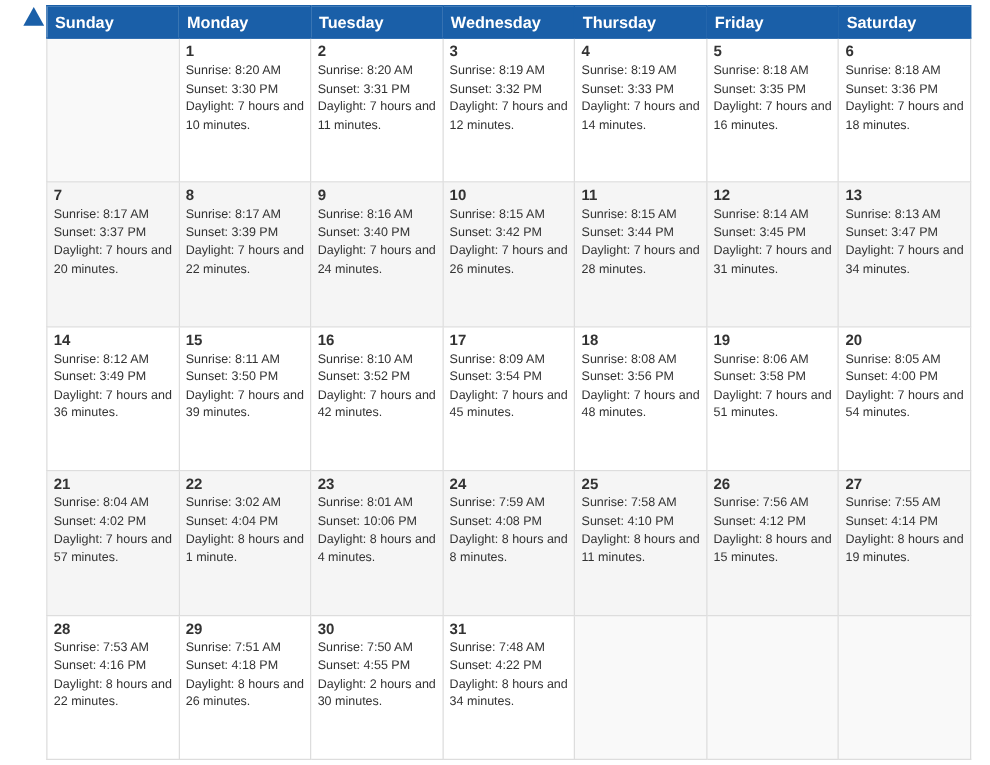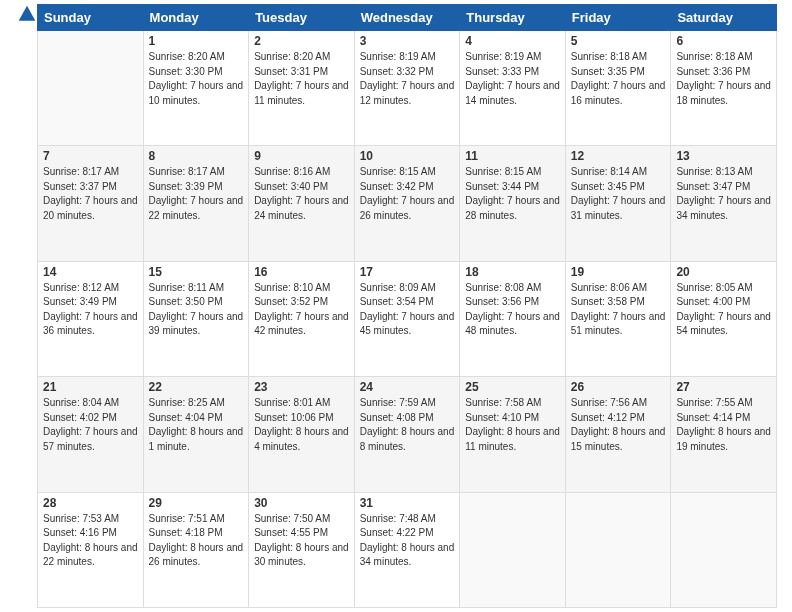--- a/index.html
+++ b/index.html
@@ -306,21 +306,21 @@
           <span class="day-num">21</span>
           <div class="day-info">
             <span>Sunrise: 8:04 AM</span><br>
             <span>Sunset: 4:02 PM</span><br>
             <span>Daylight: 7 hours and 57 minutes.</span>
           </div>
         </td>
           <td>
           <span class="day-num">22</span>
           <div class="day-info">
-            <span>Sunrise: 8:25 AM</span><br>
+            <span>Sunrise: 3:02 AM</span><br>
             <span>Sunset: 4:04 PM</span><br>
             <span>Daylight: 8 hours and 1 minute.</span>
           </div>
         </td>
           <td>
           <span class="day-num">23</span>
           <div class="day-info">
             <span>Sunrise: 8:01 AM</span><br>
             <span>Sunset: 10:06 PM</span><br>
             <span>Daylight: 8 hours and 4 minutes.</span>
@@ -374,21 +374,21 @@
             <span>Sunrise: 7:51 AM</span><br>
             <span>Sunset: 4:18 PM</span><br>
             <span>Daylight: 8 hours and 26 minutes.</span>
           </div>
         </td>
           <td>
           <span class="day-num">30</span>
           <div class="day-info">
             <span>Sunrise: 7:50 AM</span><br>
             <span>Sunset: 4:55 PM</span><br>
-            <span>Daylight: 8 hours and 30 minutes.</span>
+            <span>Daylight: 2 hours and 30 minutes.</span>
           </div>
         </td>
           <td>
           <span class="day-num">31</span>
           <div class="day-info">
             <span>Sunrise: 7:48 AM</span><br>
             <span>Sunset: 4:22 PM</span><br>
             <span>Daylight: 8 hours and 34 minutes.</span>
           </div>
         </td>

